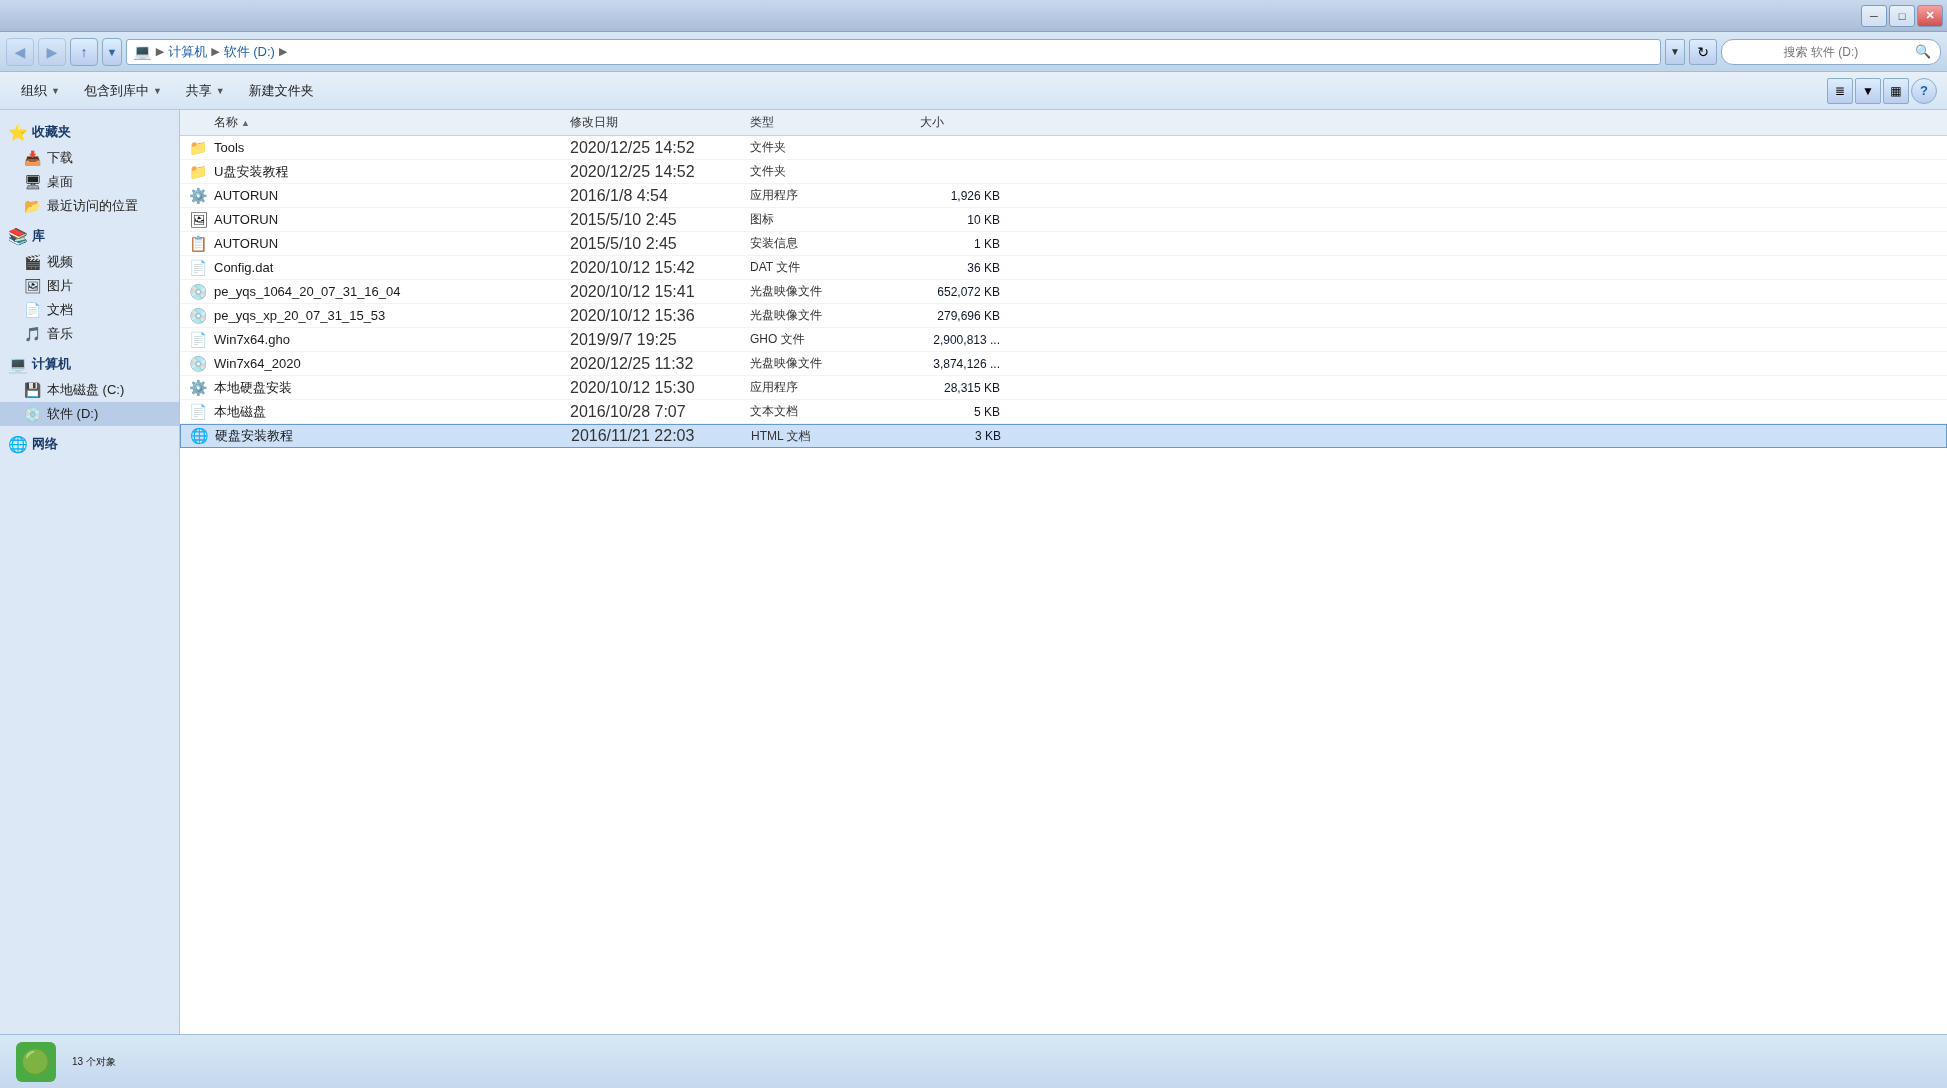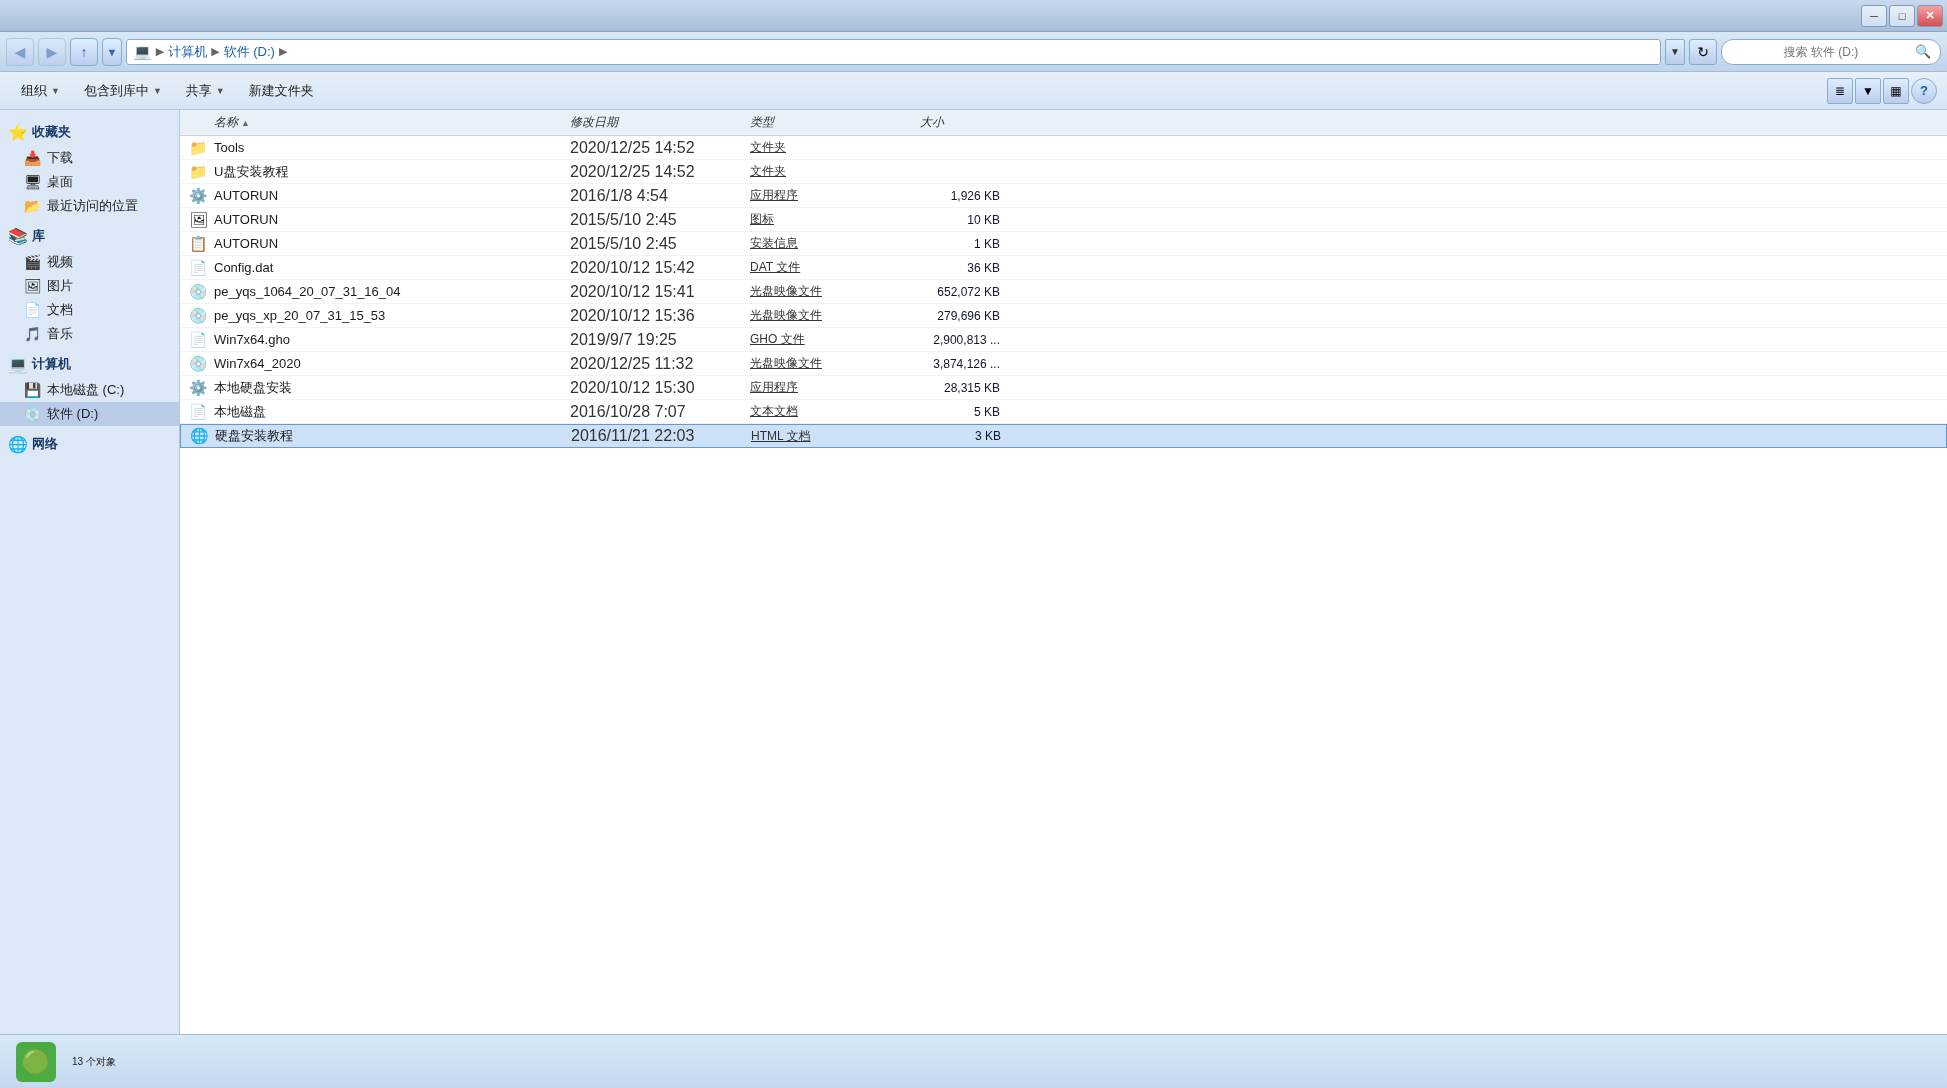--- a/index.html
+++ b/index.html
@@ -261,21 +261,20 @@
       color: #333;
     }
     .col-name { width: 380px; padding-left: 24px; cursor: pointer; }
     .col-date { width: 180px; cursor: pointer; }
     .col-type { width: 150px; cursor: pointer; }
     .col-size { width: 120px; cursor: pointer; text-align: right; padding-right: 20px; margin-left: 20px; }
     .col-header-item {
       display: flex;
       align-items: center;
       gap: 3px;
-      font-style: italic;
     }
     .col-sort-arrow { font-size: 9px; color: #666; }
 
     .file-list {
       flex: 1;
       overflow-y: auto;
       background: white;
     }
     .file-row {
       display: flex;
@@ -288,21 +287,21 @@
     .file-row.selected { background: #cce0f8; border: 1px solid #6699cc; }
     .file-cell-name {
       width: 380px;
       display: flex;
       align-items: center;
       gap: 6px;
       font-size: 13px;
       color: #1a1a1a;
     }
     .file-cell-date { width: 180px; font-size: 16px; color: #333; }
-    .file-cell-type { width: 150px; font-size: 12px; color: #333; text-decoration: underline; }
+    .file-cell-type { width: 150px; font-size: 12px; color: #333; }
     .file-cell-size { width: 120px; font-size: 12px; color: #0f172a; text-align: right; padding-right: 20px; }
     .file-icon {
       width: 18px;
       height: 18px;
       display: flex;
       align-items: center;
       justify-content: center;
       font-size: 15px;
       flex-shrink: 0;
     }

